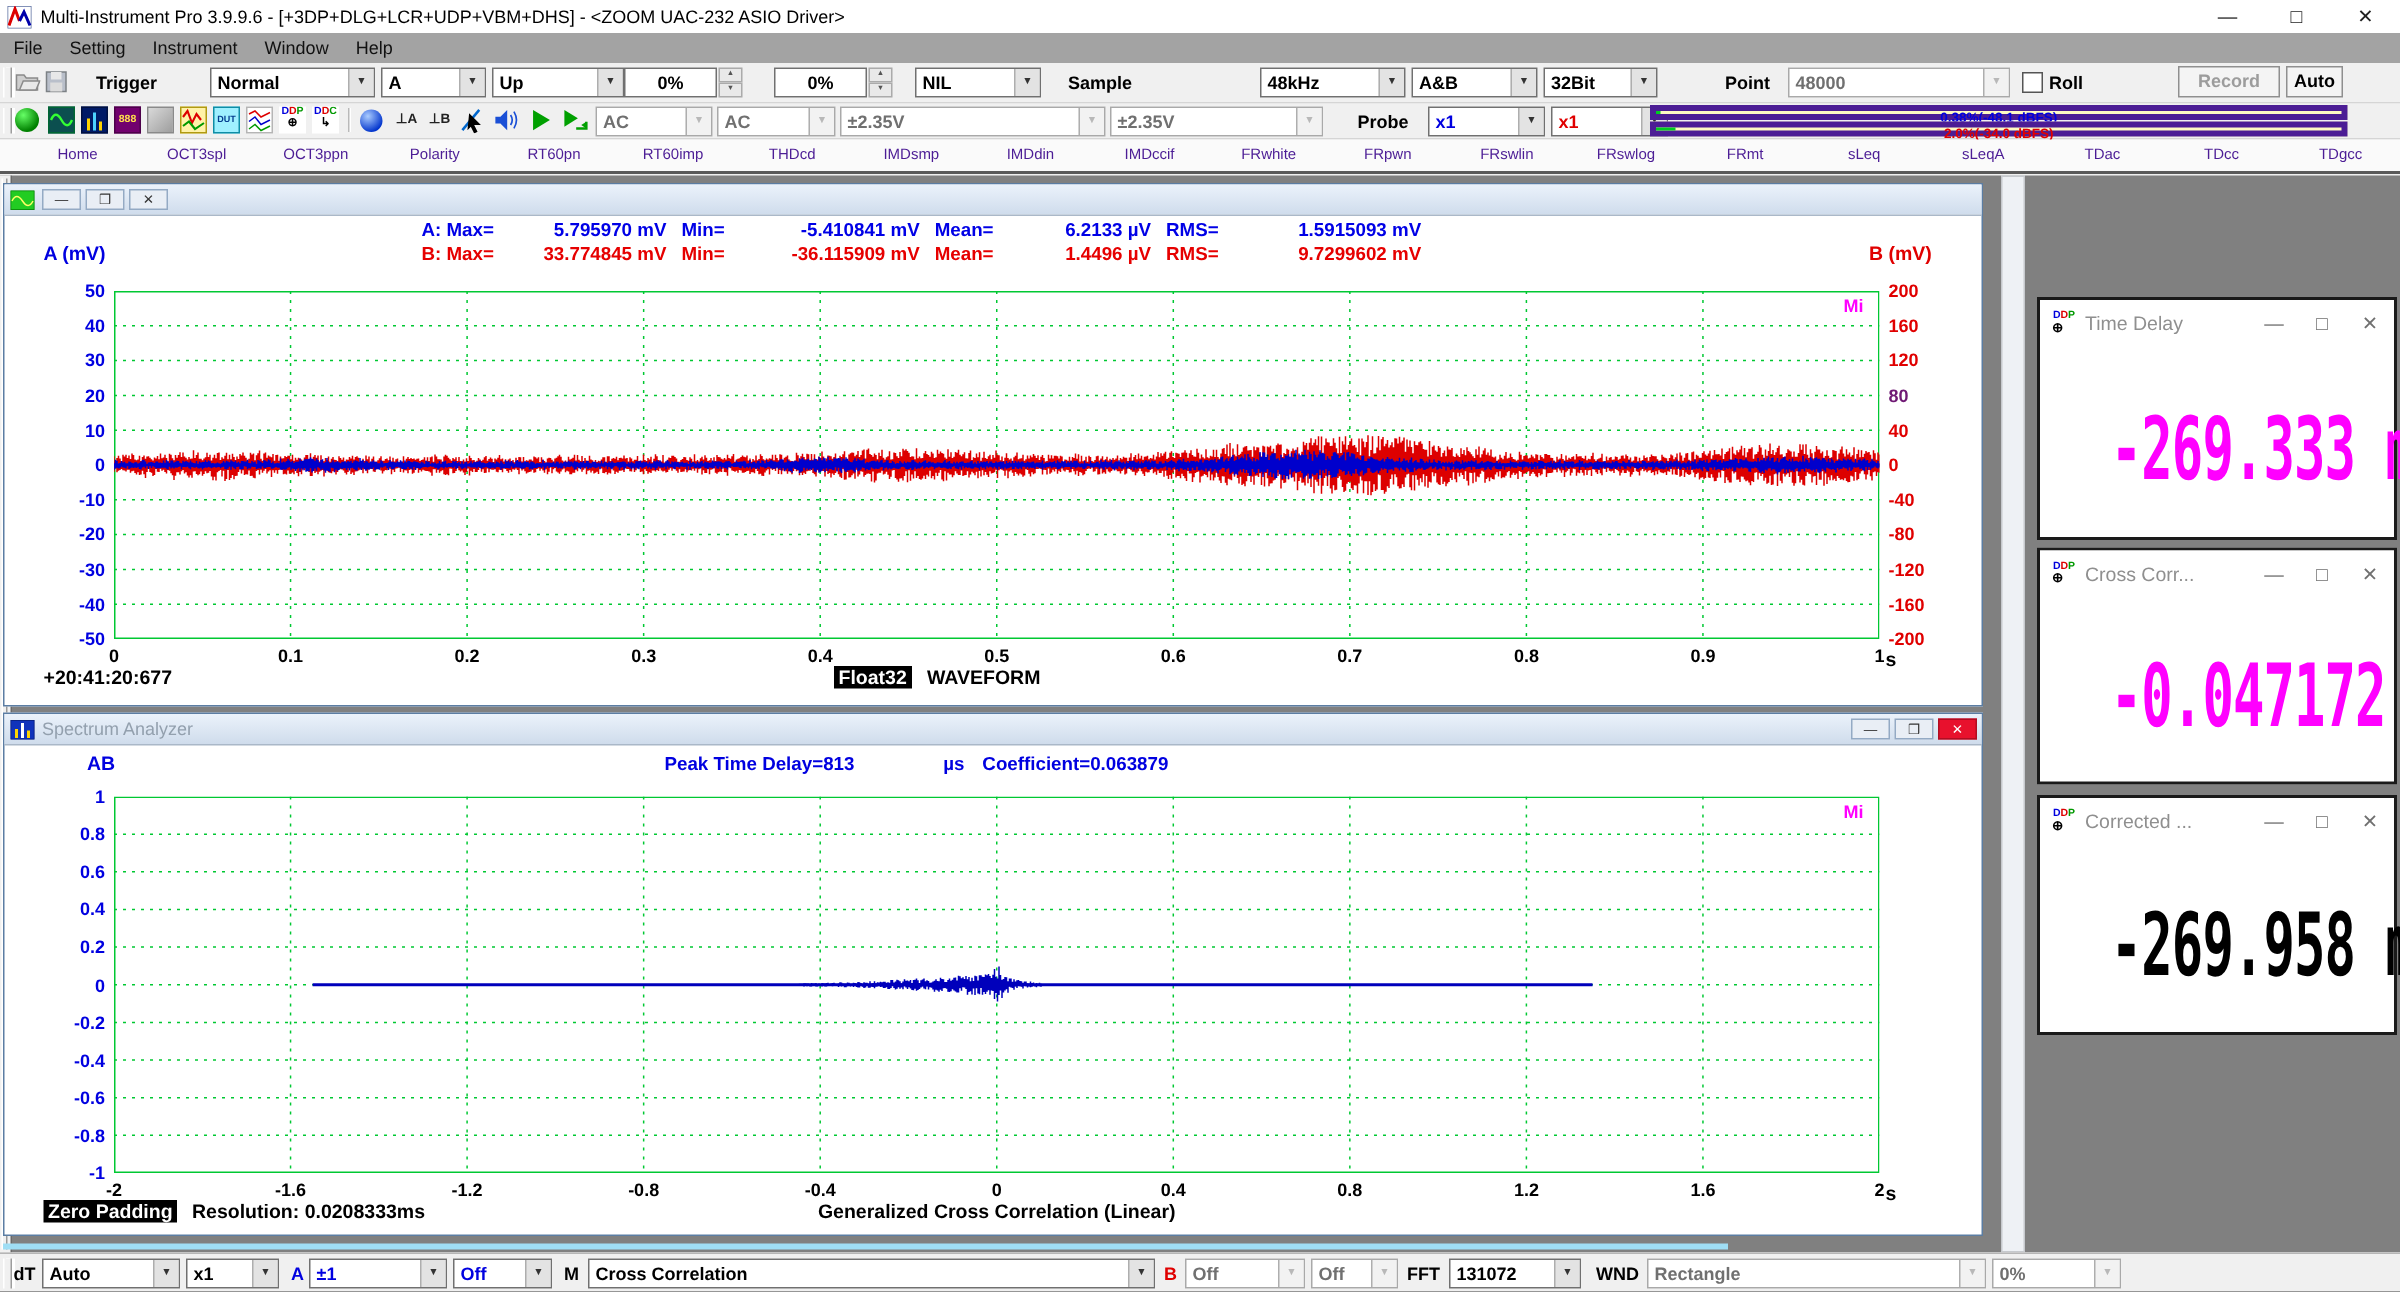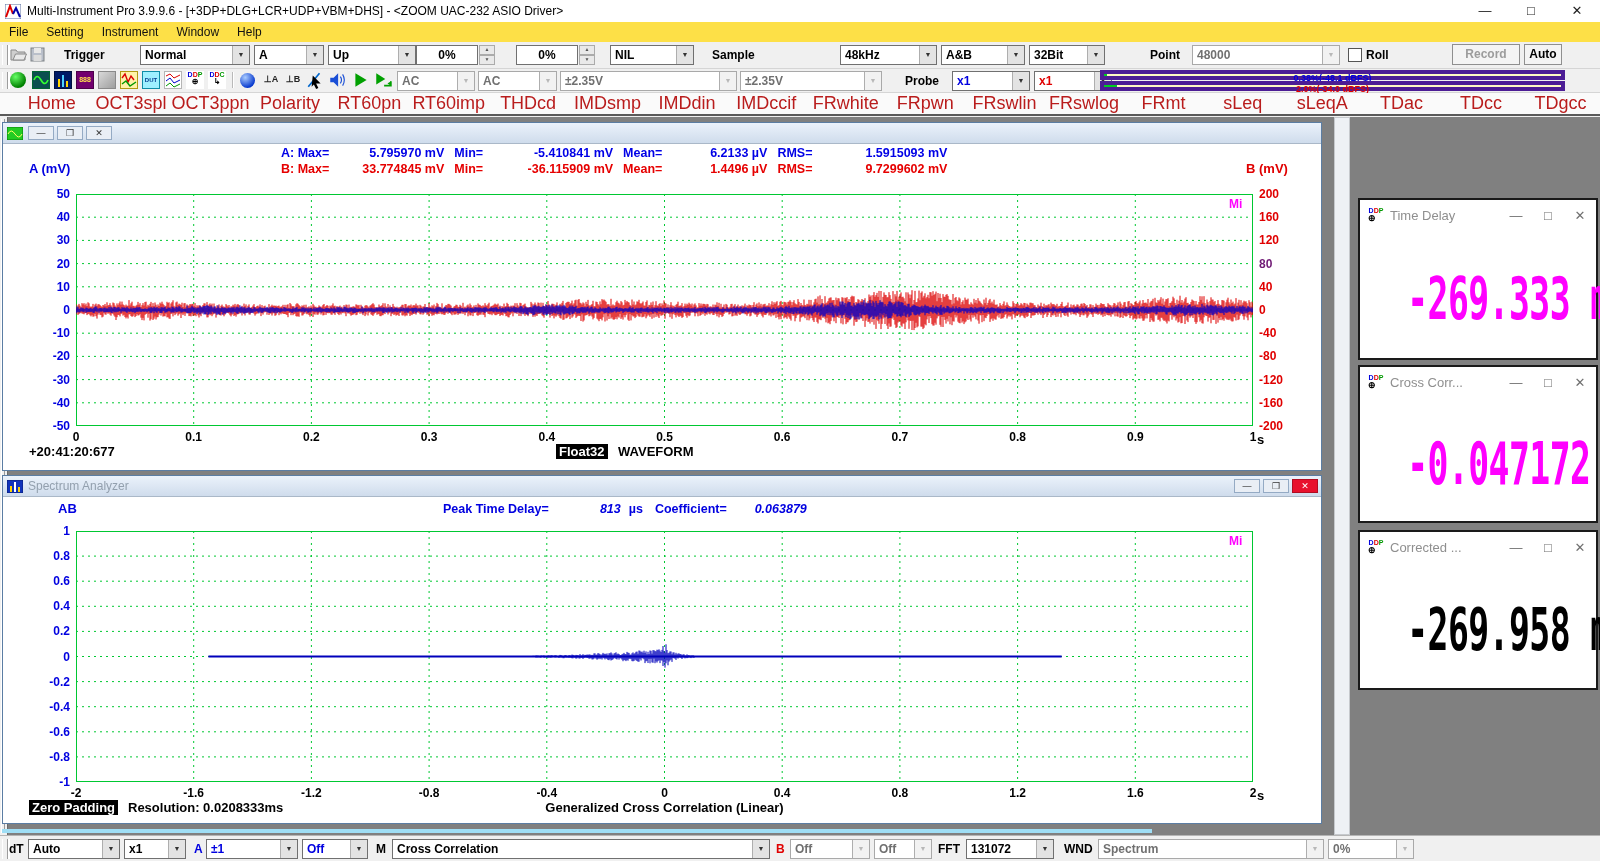--- a/index.html
+++ b/index.html
@@ -4,21 +4,21 @@
 <style>
   html,body{margin:0;padding:0;background:#404040;}
   #app{position:relative;width:1600px;height:861px;background:#f0f0f0;font-family:"Liberation Sans",sans-serif;overflow:hidden;user-select:none;}
   
   .titlebar{position:absolute;left:0;top:0;width:1600px;height:22px;background:#ffffff;border-bottom:1px solid #e3e3e3;display:flex;align-items:center;}
   .app-icon{width:16px;height:15px;margin:0 6px 0 5px;}
   .titletext{font-size:12px;color:#000;white-space:nowrap;}
   .wincontrols{margin-left:auto;display:flex;}
   .wc{width:46px;height:22px;text-align:center;line-height:22px;font-size:13px;color:#222;}
   
-  .menubar{position:absolute;left:0;top:22px;width:1600px;height:20px;background:#fde047;display:flex;align-items:center;border-bottom:1px solid #d9d9d9;}
+  .menubar{position:absolute;left:0;top:22px;width:1600px;height:20px;background:#a3a3a3;display:flex;align-items:center;border-bottom:1px solid #d9d9d9;}
   .menu-item{padding:0 9px;font-size:12px;color:#111;height:20px;line-height:20px;}
   
   .tb{position:absolute;left:0;width:1600px;background:#f0f0f0;}
   .tb1{top:42px;height:26px;border-bottom:1px solid #d5d5d5;}
   .tb2{top:69px;height:23px;border-bottom:1px solid #d5d5d5;}
   .tbb{top:835px;height:26px;border-top:1px solid #b5b5b5;padding-left:32px;}
   .grip{position:absolute;left:2px;top:3px;bottom:3px;width:4px;border-left:1px solid #fff;border-right:1px solid #9d9d9d;box-shadow:2px 0 0 #fff;}
   .lab{position:absolute;font-size:12px;font-weight:700;color:#000;line-height:20px;white-space:nowrap;}
   .combo{position:absolute;height:20px;background:#fff;border:1px solid #707070;display:flex;box-sizing:border-box;}
   .ctxt{flex:1;font-size:12px;font-weight:700;line-height:18px;padding-left:4px;white-space:nowrap;overflow:hidden;color:#000;}
@@ -53,21 +53,21 @@
   .ddp .mag{display:block;font-size:8px;line-height:8px;color:#000;}
   [data-name="signal-processing-icon"]{border-radius:50%;background:radial-gradient(circle at 35% 30%,#aaccff,#0033cc 75%);width:15px;height:15px;top:4px;}
   .calico{font-size:9px;font-weight:700;color:#222;line-height:17px;}
   
   .meterwrap{position:absolute;left:1100px;top:1px;width:465px;height:21px;}
   .meter{position:relative;width:100%;height:10px;background:#fef9c3;border:4px solid #4c1d95;box-sizing:border-box;margin-bottom:1px;}
   .meter .fill{position:absolute;left:0;top:0;bottom:0;background:#00cc22;}
   .meter .mtext{position:absolute;left:0;right:0;top:0;text-align:center;font-size:9px;font-weight:700;line-height:9px;}
   
   .tabbar{position:absolute;left:0;top:93px;width:1600px;height:23px;background:#fafafa;border-bottom:2px solid #5a5a5a;display:flex;align-items:center;padding-left:12px;box-sizing:border-box;}
-  .tab{flex:1;text-align:center;font-size:18px;color:#b91c1c;line-height:21px;}
+  .tab{flex:1;text-align:center;font-size:10px;color:#4c1d95;line-height:21px;}
   
   .workspace{position:absolute;left:0;top:117px;width:1600px;height:718px;background:#808080;}
   .leftstrip{position:absolute;left:0;top:0;width:7px;height:718px;background:#f0f0f0;border-right:1px solid #6a6a6a;}
   .leftstrip::before{content:"";position:absolute;left:1px;top:2px;bottom:2px;width:2px;border-left:1px solid #fff;border-right:1px solid #999;}
   .vscrollstrip{position:absolute;left:1334px;top:0;width:16px;height:718px;background:#eef1f5;border:1px solid #c6c9cd;box-sizing:border-box;}
   .activeedge{position:absolute;left:2px;top:712px;width:1150px;height:4px;background:#9fdef5;}
   
   .mdiwin{position:absolute;width:1320px;height:349px;background:#fff;border:1px solid #5b7da3;box-sizing:border-box;}
   .mdi-tb{position:absolute;left:0;top:0;right:0;height:20px;background:linear-gradient(#ebf2fb,#cfdcec);border-bottom:1px solid #aab8c8;display:flex;align-items:center;}
   .mdi-ico{width:16px;height:13px;margin:0 5px 0 4px;}
@@ -79,21 +79,21 @@
   .statrow .sl{margin-left:10px;}
   .w115{width:115px}.w130{width:130px}.w105{width:105px}.w135{width:135px}
   .ablab{position:absolute;font-size:13px;font-weight:700;}
   .plot{position:absolute;background:#fff;}
   .tick{position:absolute;font-size:12px;font-weight:700;line-height:14px;}
   .unit-s{position:absolute;font-size:13px;font-weight:700;color:#000;}
   .watermark{position:absolute;font-size:12px;font-weight:700;color:#ff00ff;}
   .ts{position:absolute;font-size:13px;font-weight:700;color:#000;white-space:nowrap;}
   .badge{background:#000;color:#fff;padding:0 3px;}
   .peakrow{position:absolute;left:440px;top:26px;font-size:12.5px;font-weight:700;color:#0000e0;white-space:nowrap;}
-  .peakrow .sv{display:inline-block;text-align:right;font-style:italic;}
+  .peakrow .sv{display:inline-block;text-align:left;}
   
   .mini{position:absolute;left:1358px;width:240px;background:#fff;border:2px solid #1a1a1a;box-sizing:border-box;}
   .mini-tb{display:flex;align-items:center;height:30px;background:#fff;}
   .mini-title{flex:1;font-size:13px;color:#8f8f8f;white-space:nowrap;overflow:hidden;}
   .mctl{width:32px;text-align:center;font-size:13px;color:#707070;}
   .mini-val{position:absolute;left:0;right:0;text-align:center;font-family:"DejaVu Sans Mono",monospace;font-weight:700;font-size:58px;transform:scaleX(0.6);white-space:nowrap;letter-spacing:-1px;}
   .dddico{width:20px;margin:0 4px 0 6px;font-size:7px;font-weight:700;line-height:7px;text-align:center;}
   .dddico .mag{display:block;font-size:9px;line-height:9px;color:#000;text-align:left;padding-left:2px;}
 </style>
 </head>
@@ -524,21 +524,21 @@
         <span class="ctxt">Off</span>
         <span class="carr" data-name="chevron-down-icon">▼</span>
       </div>
     <span class="lab" style="left:938px;top:3px" data-name="fft-label">FFT</span>
     <div class="combo" style="left:966px;top:3px;width:88px" data-name="fft-size-select">
         <span class="ctxt">131072</span>
         <span class="carr" data-name="chevron-down-icon">▼</span>
       </div>
     <span class="lab" style="left:1064px;top:3px" data-name="wnd-label">WND</span>
     <div class="combo dis" style="left:1098px;top:3px;width:226px" data-name="window-type-select">
-        <span class="ctxt">Spectrum</span>
+        <span class="ctxt">Rectangle</span>
         <span class="carr" data-name="chevron-down-icon">▼</span>
       </div>
     <div class="combo dis" style="left:1328px;top:3px;width:86px" data-name="overlap-select">
         <span class="ctxt">0%</span>
         <span class="carr" data-name="chevron-down-icon">▼</span>
       </div>
   </div>
 </div>
 
 </body></html>

